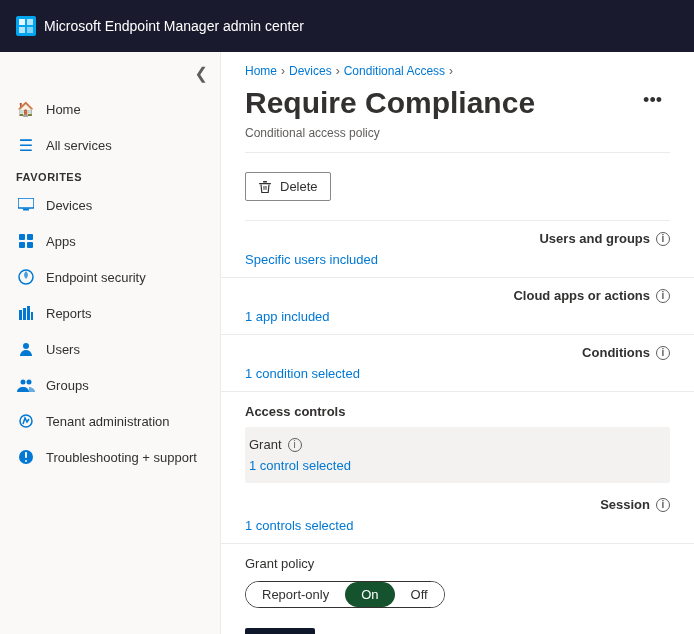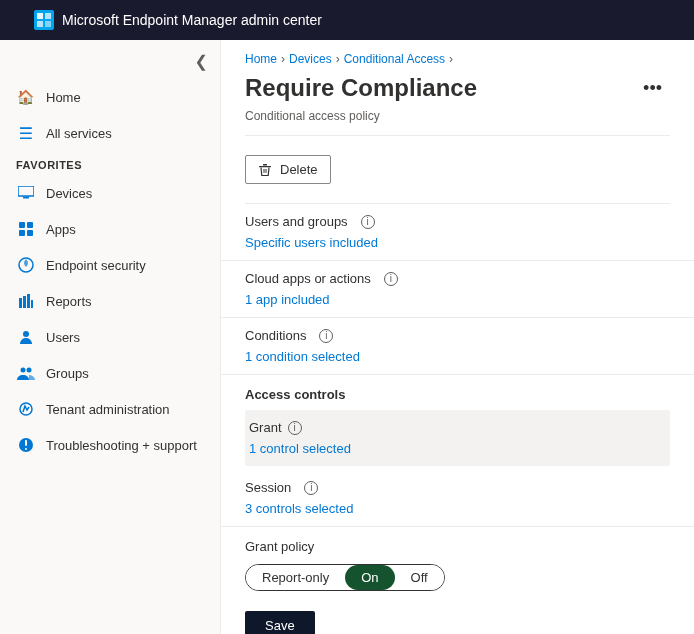--- a/index.html
+++ b/index.html
@@ -2,22 +2,22 @@
 <html><head>
   <meta charset="utf-8">
   <style>
     * { box-sizing: border-box; margin: 0; padding: 0; }
     body { font-family: 'Segoe UI', Arial, sans-serif; font-size: 13px; background: #f3f2f1; display: flex; flex-direction: column; height: 634px; width: 694px; overflow: hidden; }
 
     
     .topbar {
       background: #1a1a2e;
       color: white;
-      padding: 0 34px;
-      height: 40px;
+      padding: 0 16px;
+      height: 52px;
       display: flex;
       align-items: center;
       font-size: 14px;
       font-weight: 500;
       flex-shrink: 0;
     }
     .topbar-icon {
       width: 20px;
       height: 20px;
       margin-right: 8px;
@@ -126,21 +126,21 @@
     }
 
     
     .page-header {
       padding: 4px 24px 4px 24px;
       display: flex;
       align-items: flex-start;
       justify-content: space-between;
     }
     .page-title {
-      font-size: 24px;
+      font-size: 30px;
       font-weight: 600;
       color: #323130;
     }
     .page-subtitle {
       font-size: 12px;
       color: #605e5c;
       padding: 2px 24px 12px 24px;
     }
     .more-btn {
       background: none;
@@ -174,25 +174,26 @@
     }
 
     
     .policy-section {
       padding: 10px 24px;
       border-bottom: 1px solid #edebe9;
     }
     .policy-section-header {
       display: flex;
       align-items: center;
-      gap: 13px;
-      font-size: 13px;
-      font-weight: 400;
+      gap: 6px;
+      font-size: 13px;
+      font-weight: 700;
       color: #323130;
       margin-bottom: 6px;
+      justify-content: flex-end;
     }
     .info-icon {
       width: 14px;
       height: 14px;
       border-radius: 50%;
       border: 1px solid #605e5c;
       display: inline-flex;
       align-items: center;
       justify-content: center;
       font-size: 10px;
@@ -468,21 +469,21 @@
       </div>
       <div class="policy-value">1 control selected</div>
     </div>
 
     
     <div class="session-section">
       <div class="policy-section-header">
         <span>Session</span>
         <span class="info-icon">i</span>
       </div>
-      <div class="policy-value">3 controls selected</div>
+      <div class="policy-value">1 controls selected</div>
     </div>
 
     
     <div class="enable-policy-section">
       <div class="enable-policy-label">Grant policy</div>
       <div class="toggle-group">
         <button class="toggle-option">Report-only</button>
         <button class="toggle-option active">On</button>
         <button class="toggle-option">Off</button>
       </div>

